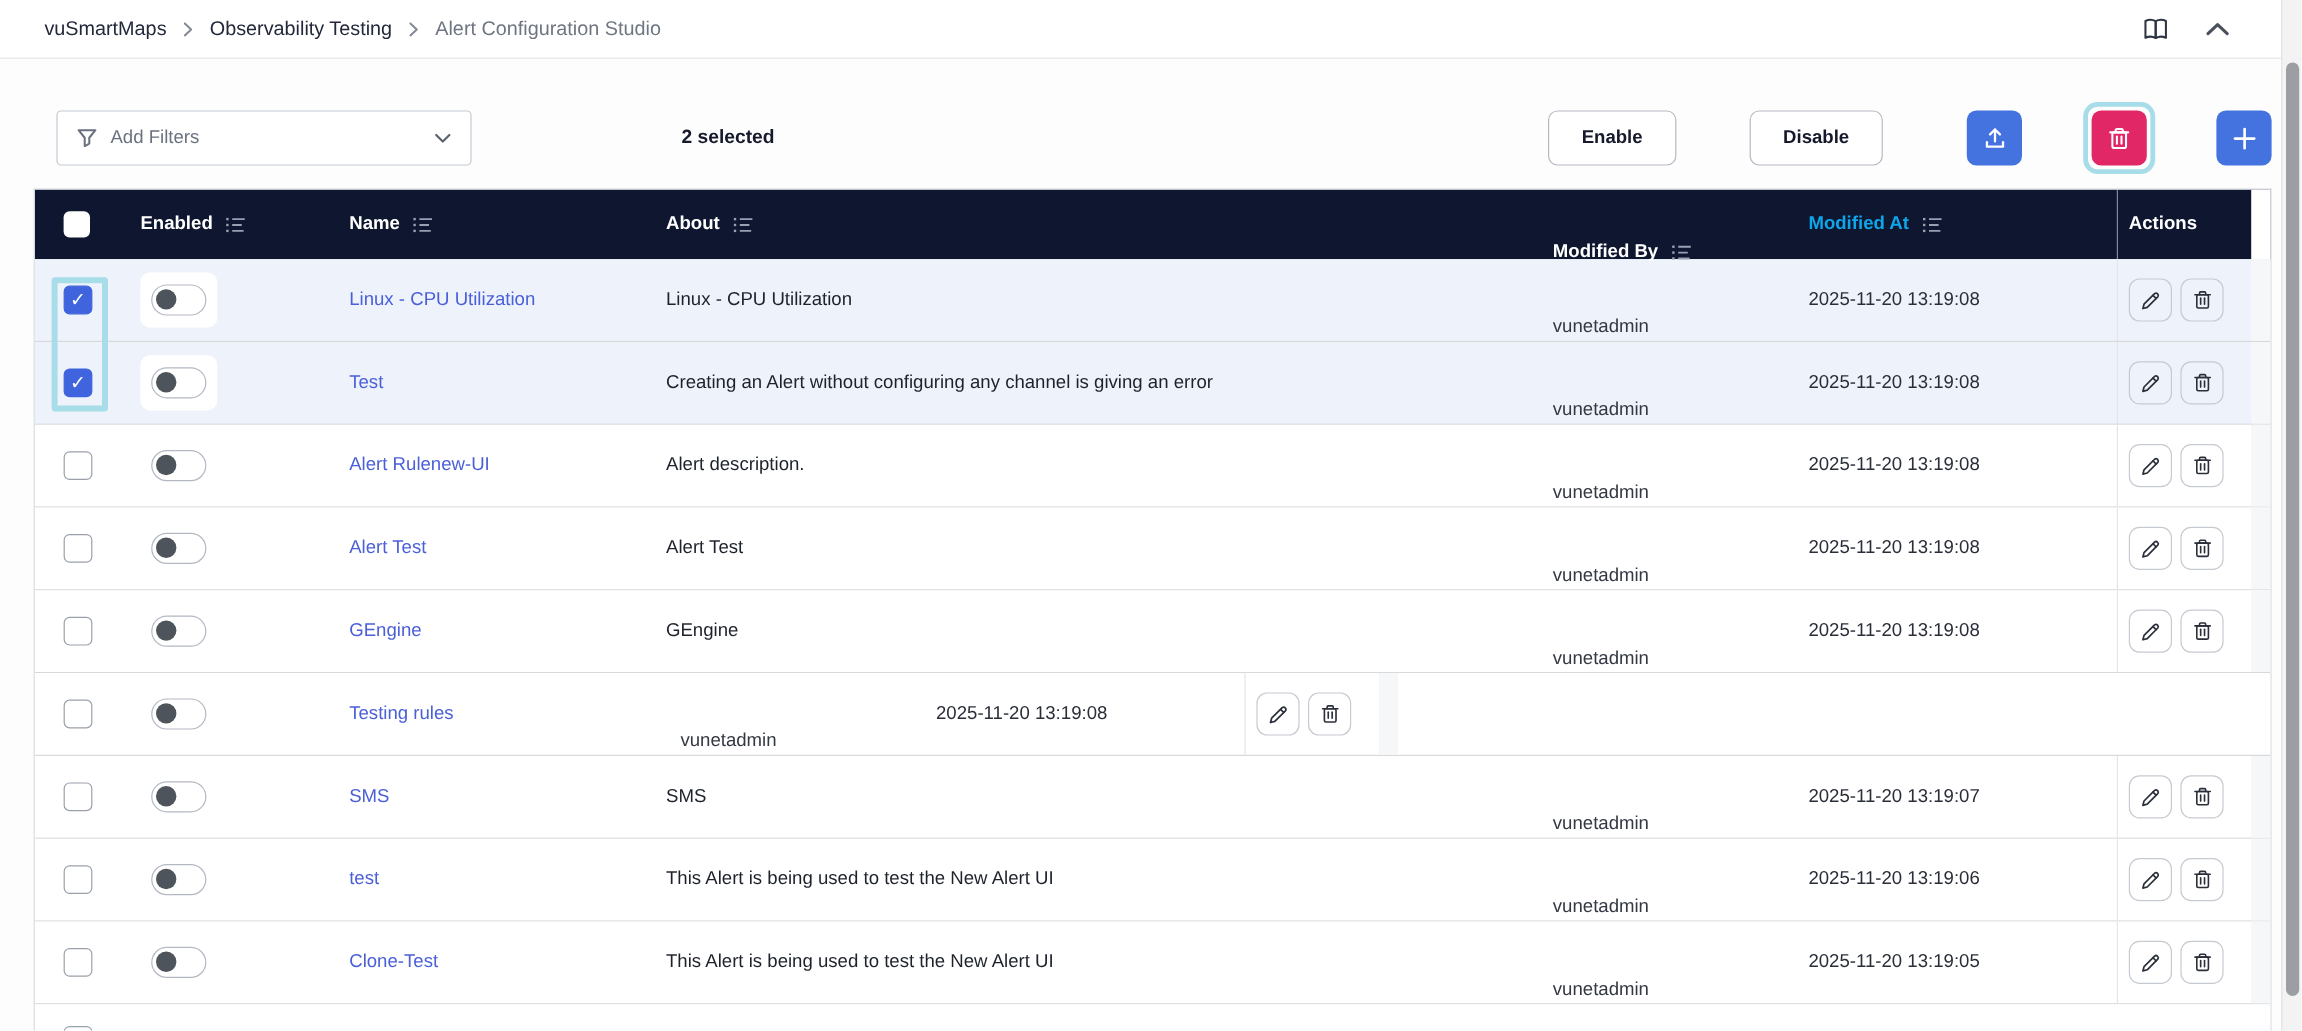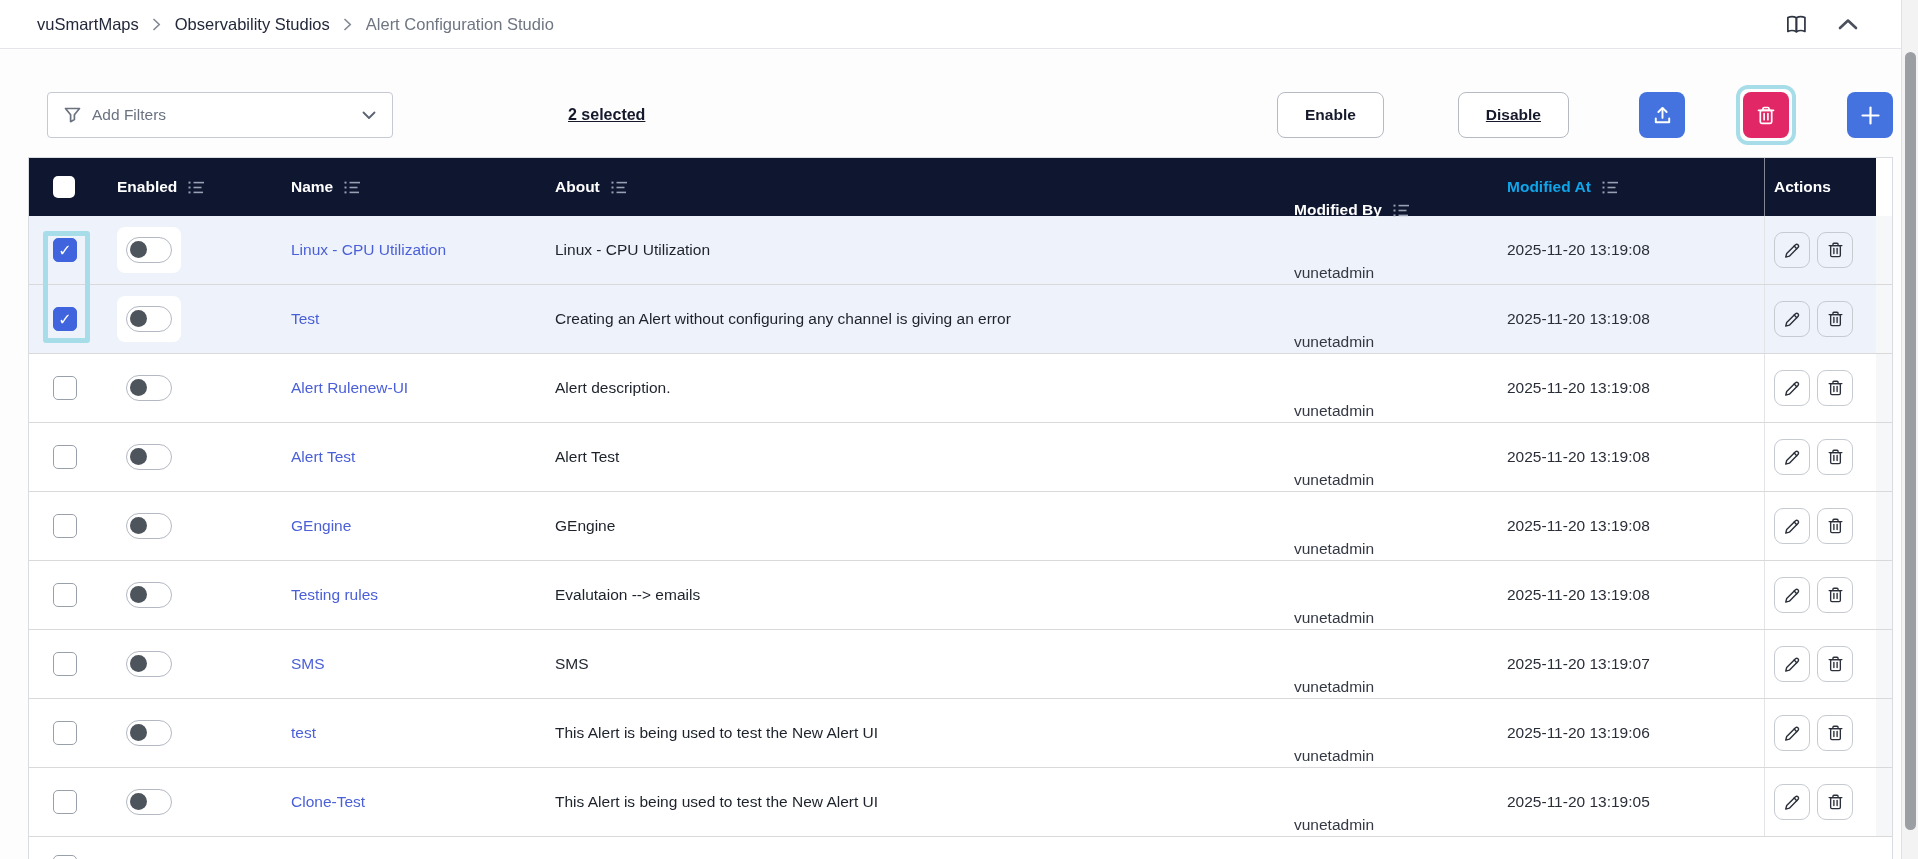--- a/index.html
+++ b/index.html
@@ -17,24 +17,24 @@
 
   
   .content { margin:0 25px 0 28px; }
   .toolbar { margin-top:43px; height:46px; display:flex; align-items:center; padding:0 0 0 9px; }
   .searchbox { width:446px; height:46px; border:1px solid #c4c9d2; border-radius:4px; background:#fff; display:flex; align-items:center; padding:0 14px 0 13px; gap:10px; }
   .searchbox input { border:none; outline:none; flex:1; font-size:15.5px; font-family:inherit; color:#3a404c; background:transparent; }
   .searchbox input::placeholder { color:#8c92a0; }
   .clear-x { color:#4d5560; cursor:pointer; display:flex; }
   .filters { width:346px; height:46px; border:1px solid #c4c9d2; border-radius:4px; background:#fff; display:flex; align-items:center; padding:0 16px; gap:11px; margin-left:10px; cursor:pointer; color:#6a7280; font-size:15.5px; }
   .filters .chev { margin-left:auto; display:flex; }
-  .sel-count { margin-left:175px; font-size:16px; font-weight:700; color:#15192b;text-decoration:underline; }
+  .sel-count { margin-left:175px; font-size:16px; font-weight:700; color:#15192b; }
   .btn-group { margin-left:auto; display:flex; align-items:center;gap:40px; }
   .btn { height:46px; padding:0 27px; background:#fff; border:1px solid #b5bac3; border-radius:8px; font-size:15.5px; font-weight:700; color:#15192b; font-family:inherit; cursor:pointer; }
-  .btn.disable { margin-left:34px;text-decoration:underline; }
+  .btn.disable { margin-left:21px; }
   .icon-btn { width:46px; height:46px; border:none; border-radius:8px; display:flex; align-items:center; justify-content:center; cursor:pointer; color:#fff; }
   .icon-btn.blue { background:#4472de; }
   .icon-btn.pink { background:#e22766; }
   .icon-btn.upload { margin-left:30px; }
   .hl-wrap { margin-left:11px; border:4px solid #a7dde9; border-radius:12px; padding:3px; display:flex; }
   .icon-btn.plus { margin-left:11px; }
 
   
   .table-card { margin-top:19px; height:702px; border:1px solid #d9dce1; border-bottom:none; background:#fff; overflow:hidden; position:relative; }
   .thead { height:58px; background:#0e1630; display:flex; align-items:center; color:#fff; font-weight:700; font-size:15.5px; }
@@ -78,21 +78,21 @@
 <body>
 
 <div class="navbar">
   <div class="crumbs">
     <span class="crumb">vuSmartMaps</span>
     <span class="crumb-sep">
         <svg width="8" height="13" viewBox="0 0 8 13" fill="none">
           <polyline points="1,1.5 6.3,6.5 1,11.5" stroke="#838a96" stroke-width="1.7" stroke-linecap="round" stroke-linejoin="round"></polyline>
         </svg>
       </span>
-    <span class="crumb">Observability Studios</span>
+    <span class="crumb">Observability Testing</span>
     <span class="crumb-sep">
         <svg width="8" height="13" viewBox="0 0 8 13" fill="none">
           <polyline points="1,1.5 6.3,6.5 1,11.5" stroke="#838a96" stroke-width="1.7" stroke-linecap="round" stroke-linejoin="round"></polyline>
         </svg>
       </span>
     <span class="crumb current">Alert Configuration Studio</span>
   </div>
   <div class="nav-icons">
     <span class="nav-icon">
       <svg width="23" height="22" viewBox="0 0 24 22" fill="none" stroke="#2f3542" stroke-width="1.8" stroke-linejoin="round" stroke-linecap="round">
@@ -474,21 +474,20 @@
       <div class="cell c-enabled">
           <span class="toggle-wrap">
             <span class="toggle">
               <span class="knob"></span>
             </span>
           </span>
         </div>
       <div class="cell c-name">
           <a class="name-link">Testing rules</a>
         </div>
-      <div class="cell c-about">Evalutaion --&gt; emails</div>
       <div class="cell c-modby">vunetadmin</div>
       <div class="cell c-modat">2025-11-20 13:19:08</div>
       <div class="cell c-actions">
         <button class="act-btn">
             <span style="display:flex;">
               <svg width="18" height="18" viewBox="0 0 19 19" fill="none" stroke="currentColor" stroke-width="1.5" stroke-linecap="round" stroke-linejoin="round">
                 <path d="M13.2 3.9 a2 2 0 0 1 2.8 2.8 L6.7 16 l-3.8 1 1-3.8 Z"></path>
                 <path d="M11.8 5.4 l2.7 2.7"></path>
               </svg>
             </span>

